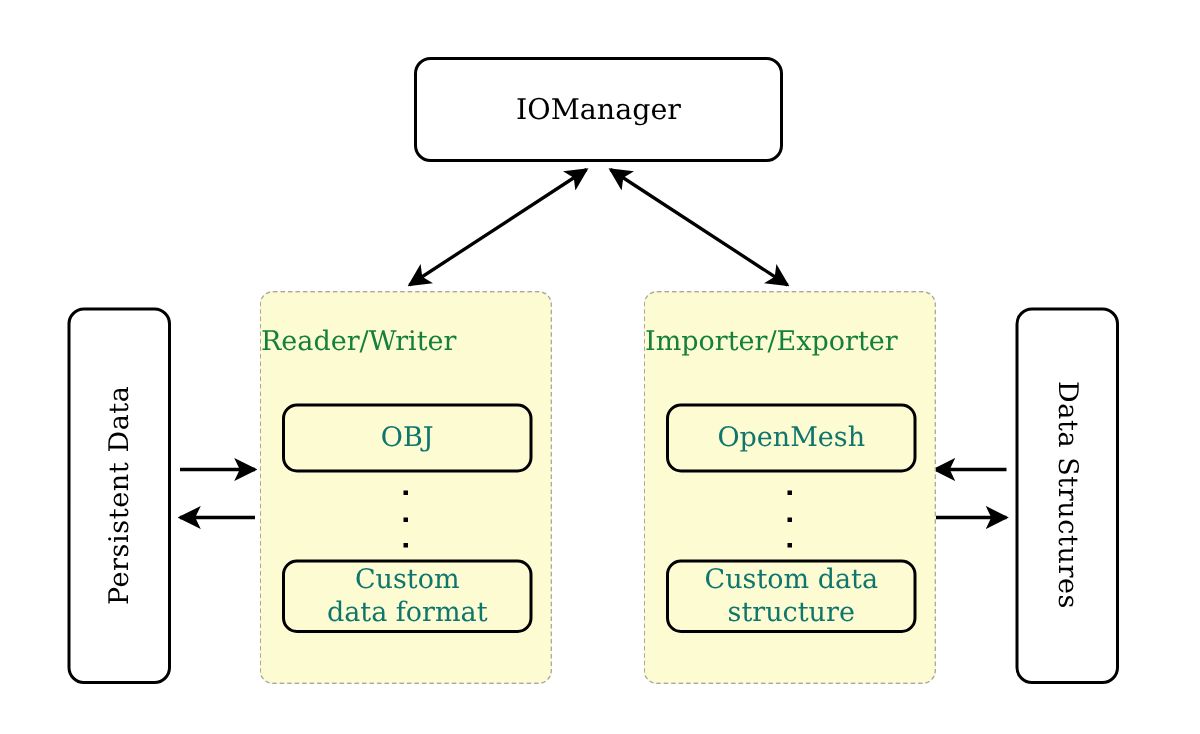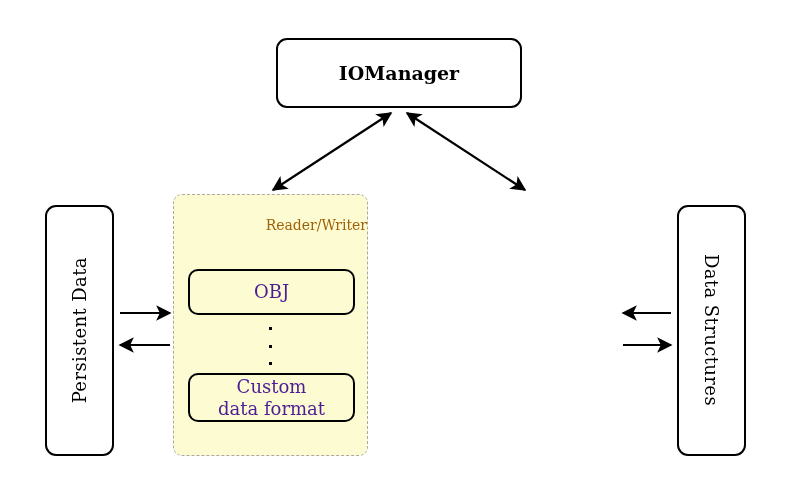--- a/index.html
+++ b/index.html
@@ -31,21 +31,20 @@
   
   .manager-box {
     left: 276px;
     top: 38px;
     width: 246px;
     height: 70px;
     border: 2.4px solid #000000;
     border-radius: 11px;
     background: #ffffff;
     font-size: 19px;
-    font-weight: bold;
   }
 
   
   .side-box {
     width: 69px;
     height: 251px;
     border: 2.4px solid #000000;
     border-radius: 11px;
     background: #ffffff;
     font-size: 18px;
@@ -76,39 +75,39 @@
     border-radius: 9px;
   }
   .panel.left  { left: 173px; top: 194px; }
   .panel.right { left: 429px; top: 194px; }
 
   .panel-title {
     position: absolute;
     left: 0;
     right: 0;
     top: 22px;
-    text-align: right;
-    font-size: 14px;
-    color: #a16207;
+    text-align: left;
+    font-size: 18px;
+    color: #15803d;
     white-space: nowrap;
   }
 
   
   .inner-box {
     position: absolute;
     box-sizing: border-box;
     display: flex;
     align-items: center;
     justify-content: center;
     text-align: center;
     border: 2.4px solid #000000;
     border-radius: 10px;
     background: #fcfbd2;
     font-size: 18px;
-    color: #4c1d95;
+    color: #0f766e;
     line-height: 1.22;
     left: 14px;
     width: 167px;
   }
   .inner-box.slot-top    { top: 74px;  height: 46px; }
   .inner-box.slot-bottom { top: 178px; height: 49px; }
 
   
   .vdots {
     position: absolute;
@@ -190,14 +189,34 @@
     </div>
 
     <div class="inner-box slot-bottom">
       <span>
         <span>Custom</span><br>
         <span>data format</span>
       </span>
     </div>
   </div>
 
+  <div class="panel right">
+    <div class="panel-title">Importer/Exporter</div>
+
+    <div class="inner-box slot-top">
+      <span>OpenMesh</span>
+    </div>
+
+    <div class="vdots">
+      <span></span>
+      <span></span>
+      <span></span>
+    </div>
+
+    <div class="inner-box slot-bottom">
+      <span>
+        <span>Custom data</span><br>
+        <span>structure</span>
+      </span>
+    </div>
+  </div>
 
 </div>
 
 </body></html>

